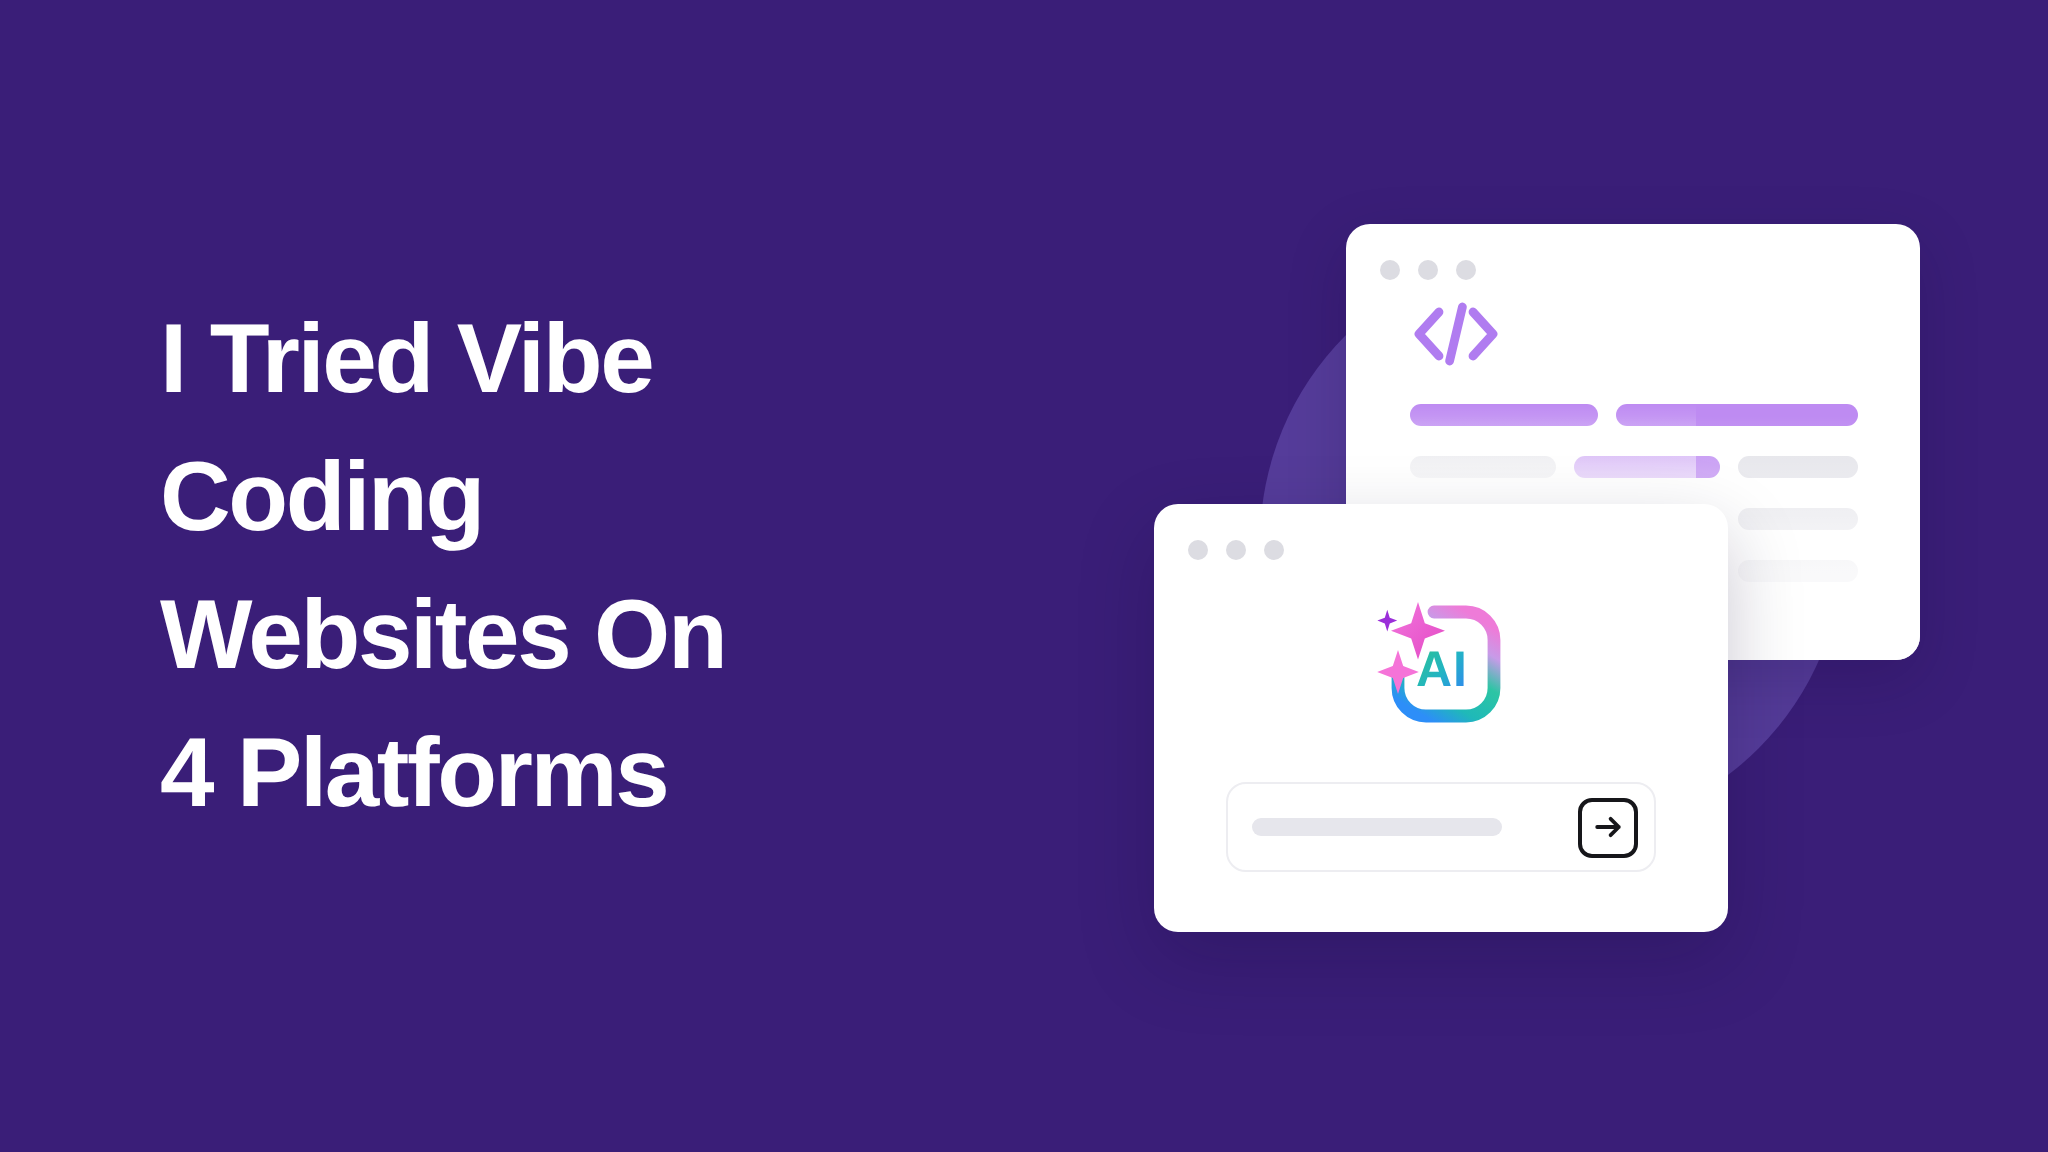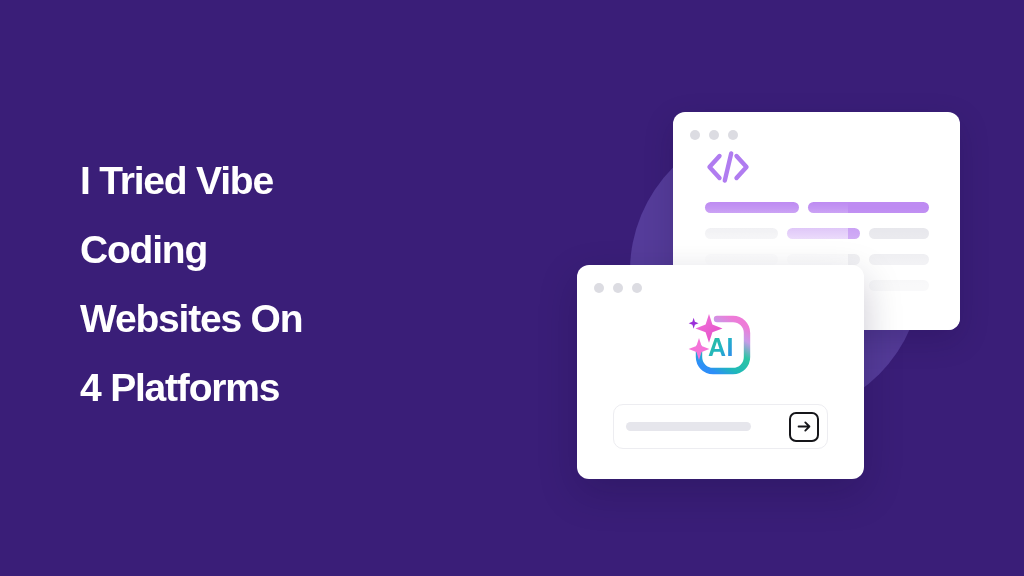--- a/index.html
+++ b/index.html
@@ -25,21 +25,21 @@
     background:#553C9A;
   }
 
   
   .headline {
     position:absolute;
     left:80px; top:146px;
     width:430px;
     color:#FFFFFF;
     font-family:"Liberation Sans", sans-serif;
-    font-size:39px;
+    font-size:49px;
     line-height:69px;
     font-weight:bold;
     letter-spacing:-1.2px;
     white-space:pre-line;
   }
 
   
   .window {
     position:absolute;
     background:#FFFFFF;
@@ -105,21 +105,21 @@
     width:175px; height:128px;
     background:linear-gradient(to bottom,
       rgba(255,255,255,0) 0%,
       rgba(255,255,255,0.55) 28%,
       rgba(255,255,255,1) 55%);
     pointer-events:none;
   }
 
   
   .window-front {
-    left:577px; top:265px;
+    left:577px; top:252px;
     width:287px; height:214px;
     box-shadow:0 14px 38px rgba(20,8,50,0.22);
   }
   .window-front .dots { left:17px; top:18px; }
 
   
   .ai-badge {
     position:absolute;
     left:104px; top:47px;
     width:80px; height:66px;

